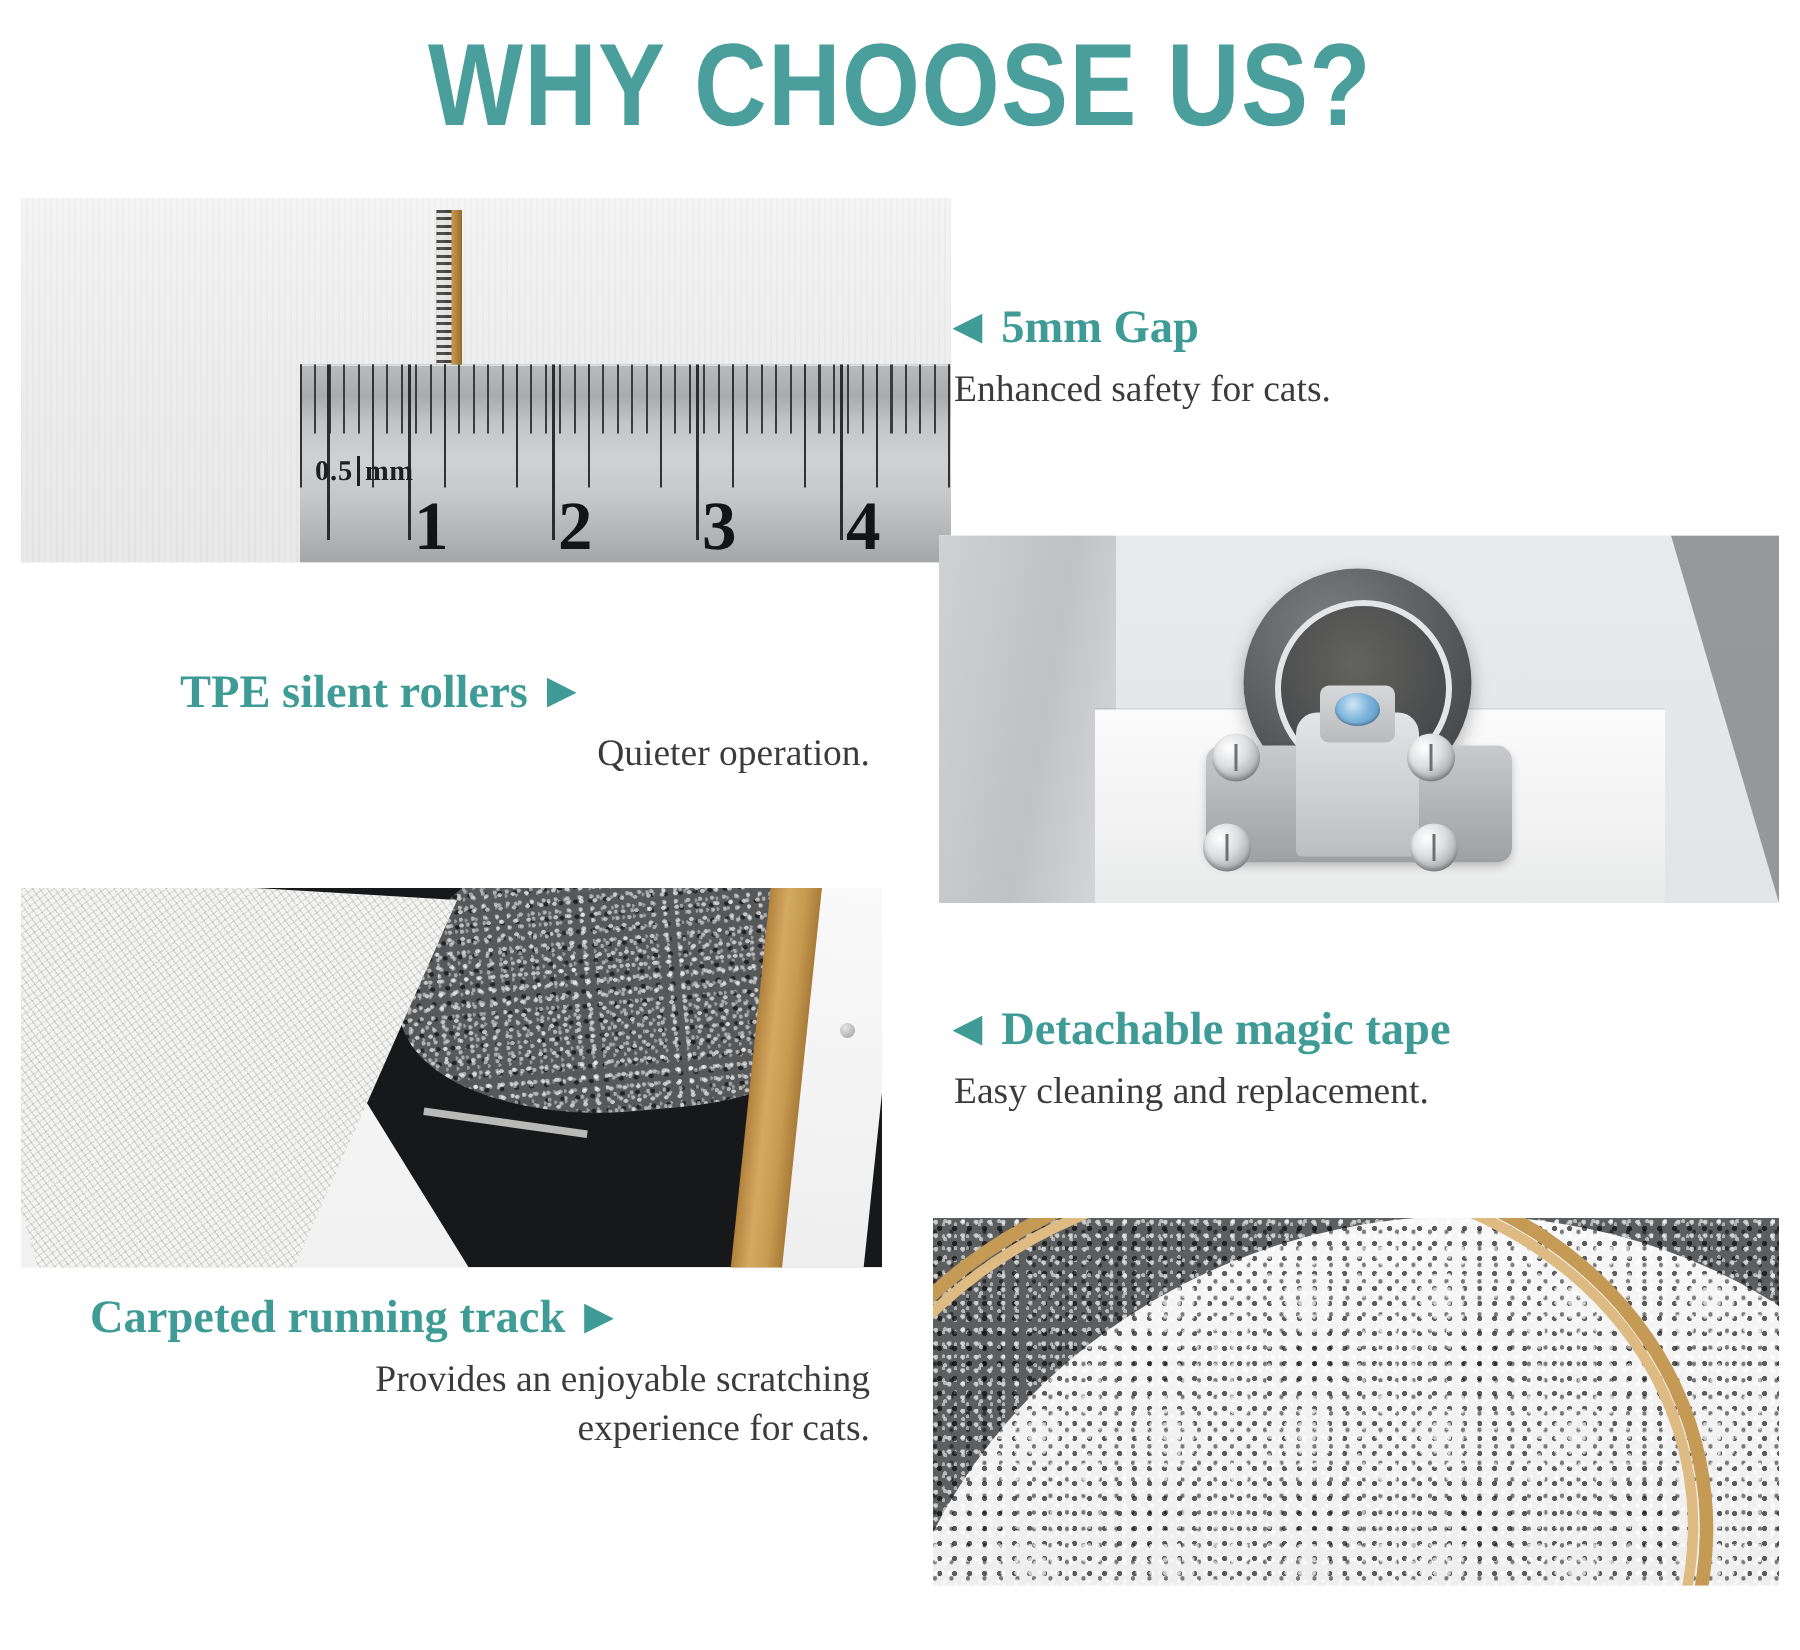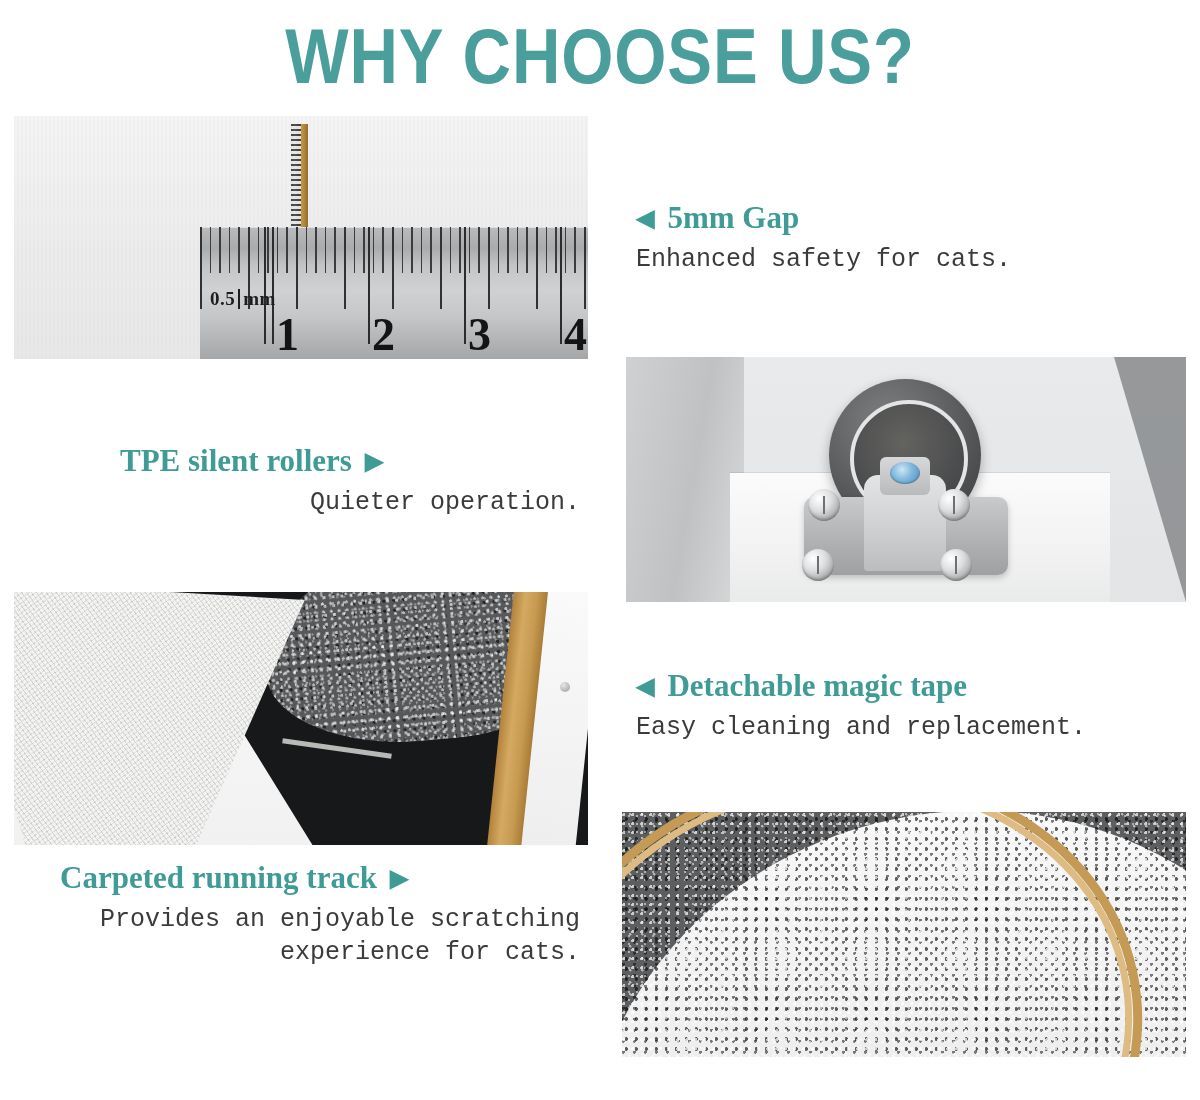--- a/index.html
+++ b/index.html
@@ -36,21 +36,21 @@
   }
 
   
   .photo {
     position: absolute;
     overflow: hidden;
     background: #f2f2f2;
   }
 
   
-  #panel-ruler { left: 14px; top: 116px; width: 574px; height: 243px; }
+  #panel-ruler { left: 14px; top: 132px; width: 620px; height: 243px; }
   .ruler-bg {
     position: absolute; inset: 0;
     background:
       repeating-linear-gradient(90deg,
         rgba(0,0,0,0.035) 0px, rgba(0,0,0,0.0) 1px, rgba(0,0,0,0.0) 3px, rgba(0,0,0,0.03) 4px),
       linear-gradient(180deg, #f4f4f4 0%, #ececed 55%, #e8e8e9 100%);
   }
   .ruler-body {
     position: absolute;
     left: 186px; top: 111px; right: -4px; bottom: 0;
@@ -337,21 +337,21 @@
     font-weight: bold;
     color: #3e9b96;
     font-size: 31px;
     line-height: 36px;
     white-space: nowrap;
     display: flex;
     align-items: center;
     gap: 13px;
   }
   .feature-body {
-    font-family: Liberation Mono, monospace;
+    font-family: Liberation Serif, serif;
     color: #3b3b3b;
     font-size: 25px;
     line-height: 33px;
     margin-top: 7px;
   }
   .arrow {
     font-size: 24px;
     line-height: 1;
     color: #3e9b96;
     flex: none;

